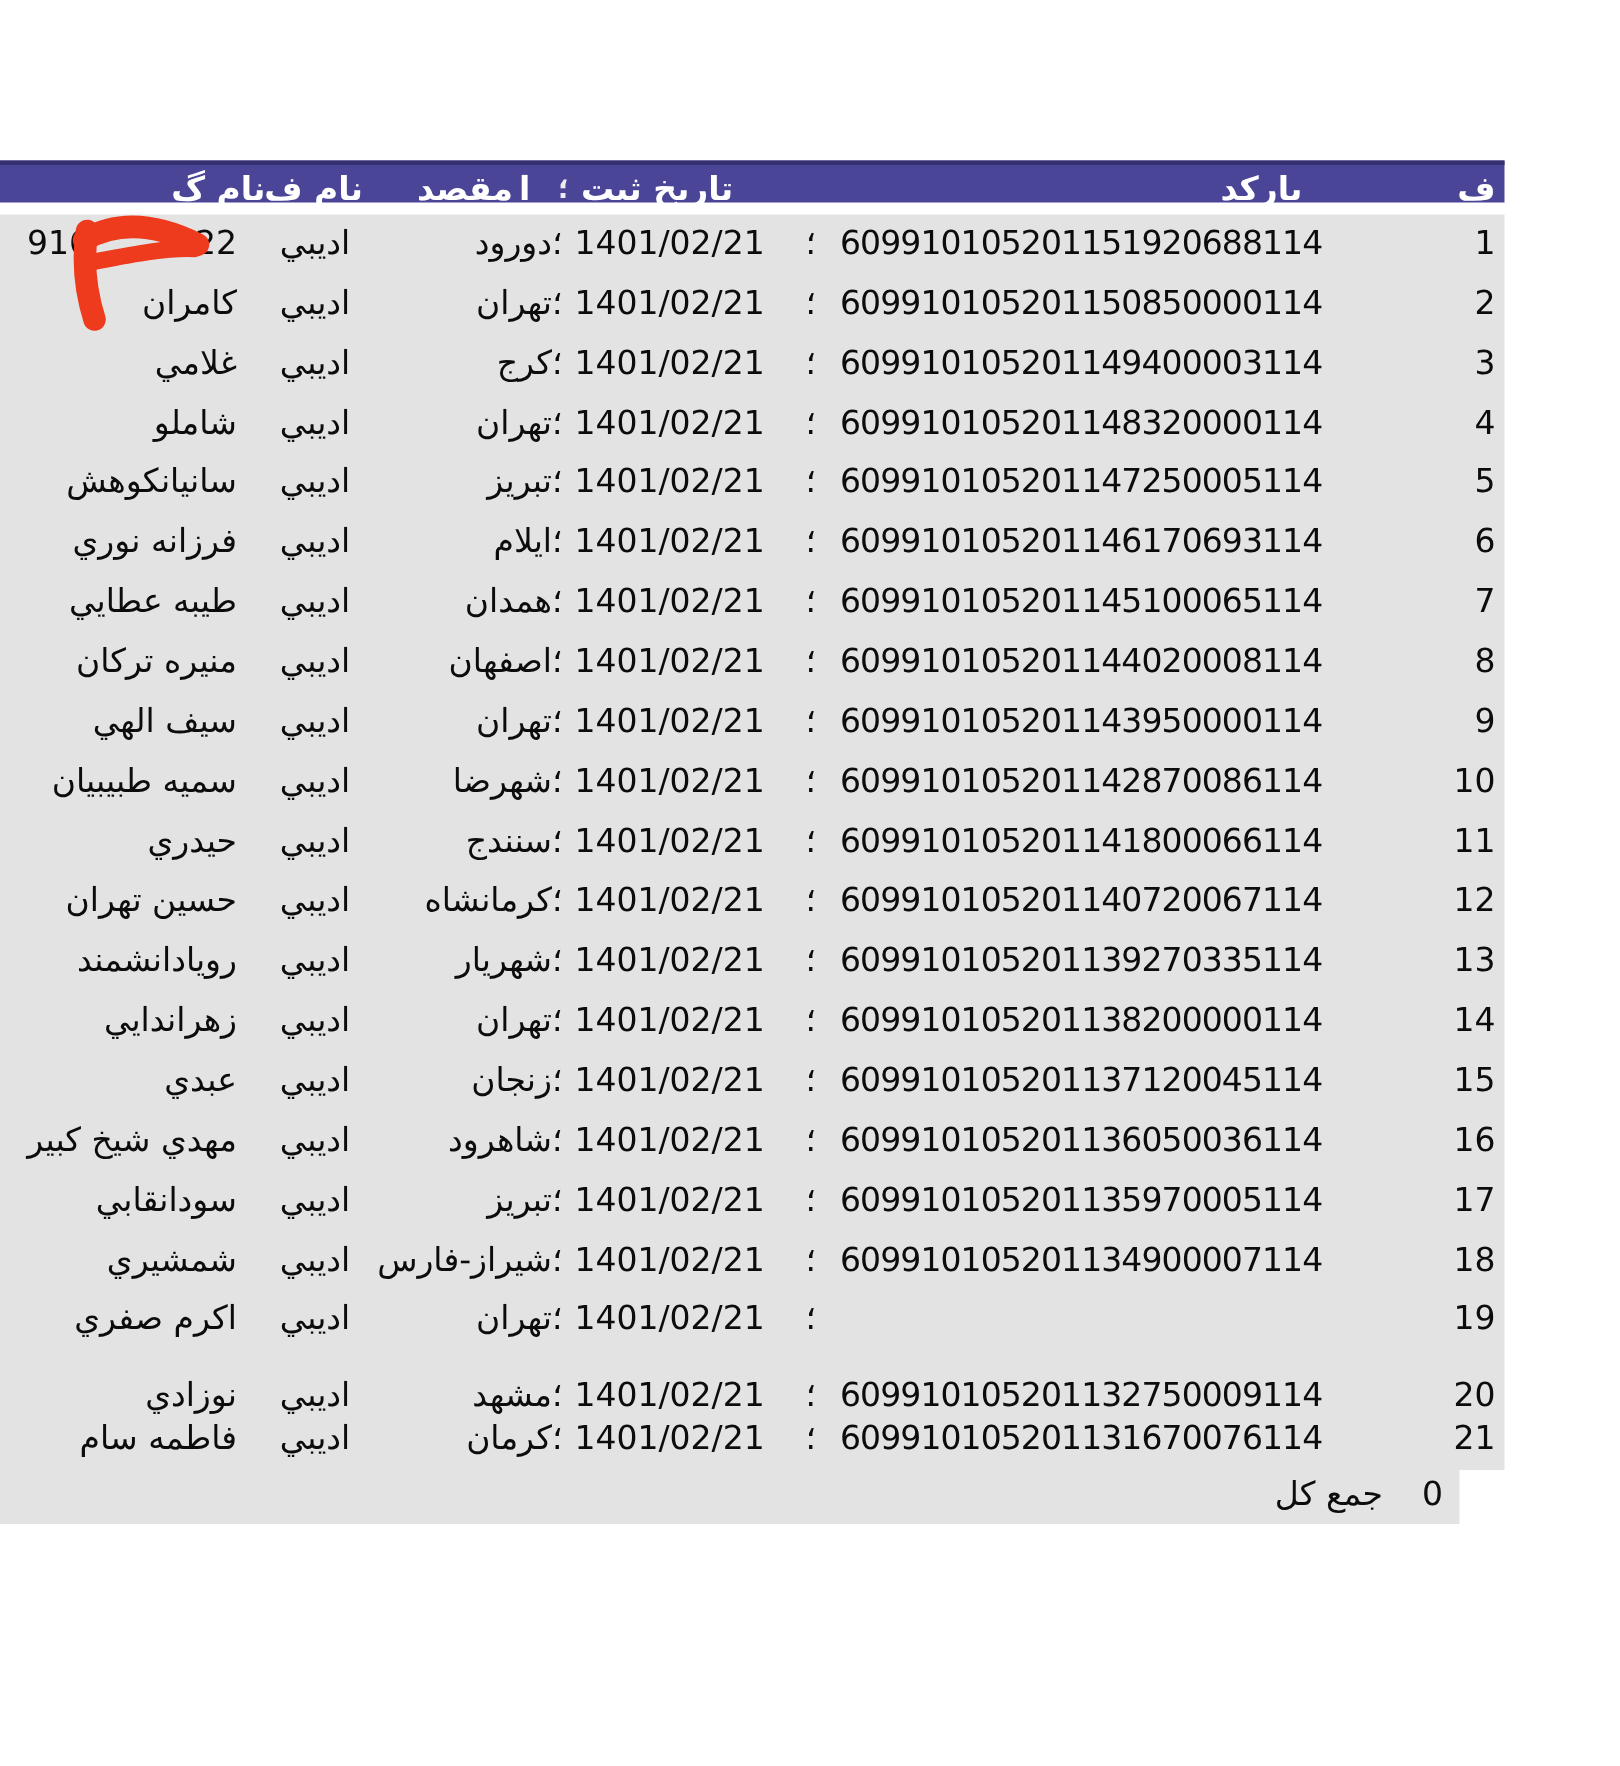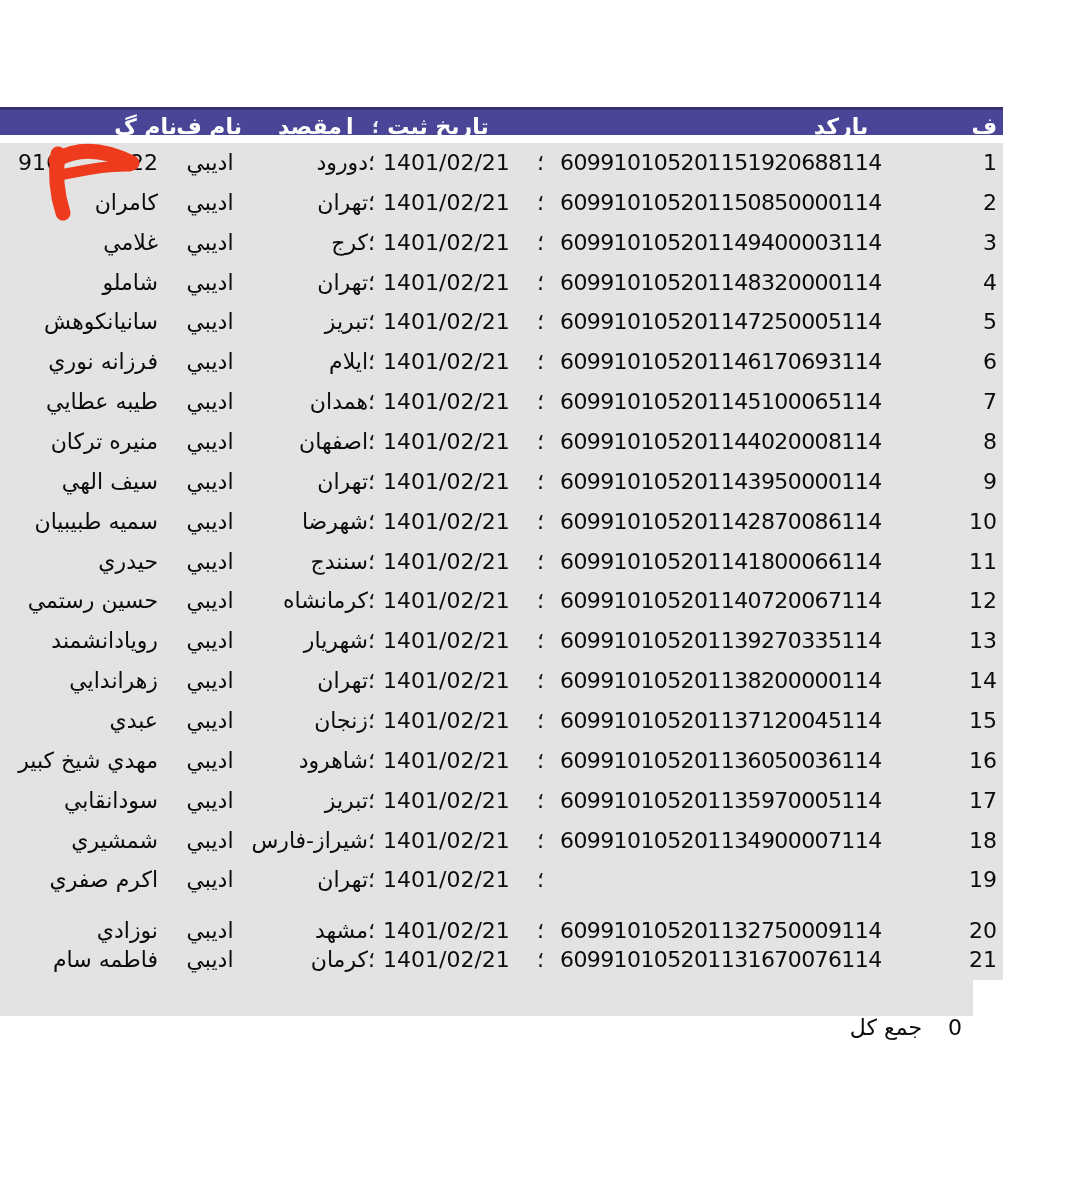--- a/index.html
+++ b/index.html
@@ -46,21 +46,21 @@
   .c.dest   {left:200px;width:175px;text-align:right;direction:rtl;}
   .c.date   {left:383px;width:132px;text-align:left;direction:ltr;}
   .c.sep    {left:537px;width:16px;text-align:left;direction:rtl;}
   .c.barcode{left:560px;width:335px;text-align:left;direction:ltr;letter-spacing:-0.6px;}
   .c.rownum {left:880px;width:117px;text-align:right;direction:ltr;}
 
   .masked-left{position:absolute;left:18px;top:0;direction:ltr;}
   .masked-right{position:absolute;right:0;top:0;direction:ltr;}
 
   
-  .trow{position:absolute;left:0;top:873px;width:973px;height:36px;margin-top:31px;}
+  .trow{position:absolute;left:0;top:873px;width:973px;height:36px;}
   .tlabel{position:absolute;left:840px;width:82px;top:0;height:36px;line-height:34px;
           font-size:22px;text-align:right;direction:rtl;color:var(--text,#0c0c0c);}
   .tvalue{position:absolute;left:948px;width:24px;top:0;height:36px;line-height:34px;
           font-size:22px;text-align:left;direction:ltr;color:var(--text,#0c0c0c);}
 
   
   #scribble{position:absolute;left:40px;top:138px;width:100px;height:90px;z-index:5;}
   #scribble path{fill:none;stroke:var(--red,#ee3a1d);stroke-linecap:round;}
 </style>
 </head>
@@ -179,21 +179,21 @@
       <div class="drow" style="top: 434.57px; padding-left: 46px;">
         <span class="c namg">حيدري</span>
         <span class="c namf">اديبي</span>
         <span class="c dest">؛سنندج</span>
         <span class="c date">1401/02/21</span>
         <span class="c sep">؛</span>
         <span class="c barcode">609910105201141800066114</span>
         <span class="c rownum">11</span>
       </div>
       <div class="drow" style="top: 474.427px;">
-        <span class="c namg">حسين رستمي</span>
+        <span class="c namg">حسين تهران</span>
         <span class="c namf">اديبي</span>
         <span class="c dest">؛كرمانشاه</span>
         <span class="c date">1401/02/21</span>
         <span class="c sep">؛</span>
         <span class="c barcode">609910105201140720067114</span>
         <span class="c rownum">12</span>
       </div>
       <div class="drow" style="top: 514.284px;">
         <span class="c namg">رويادانشمند</span>
         <span class="c namf">اديبي</span>

